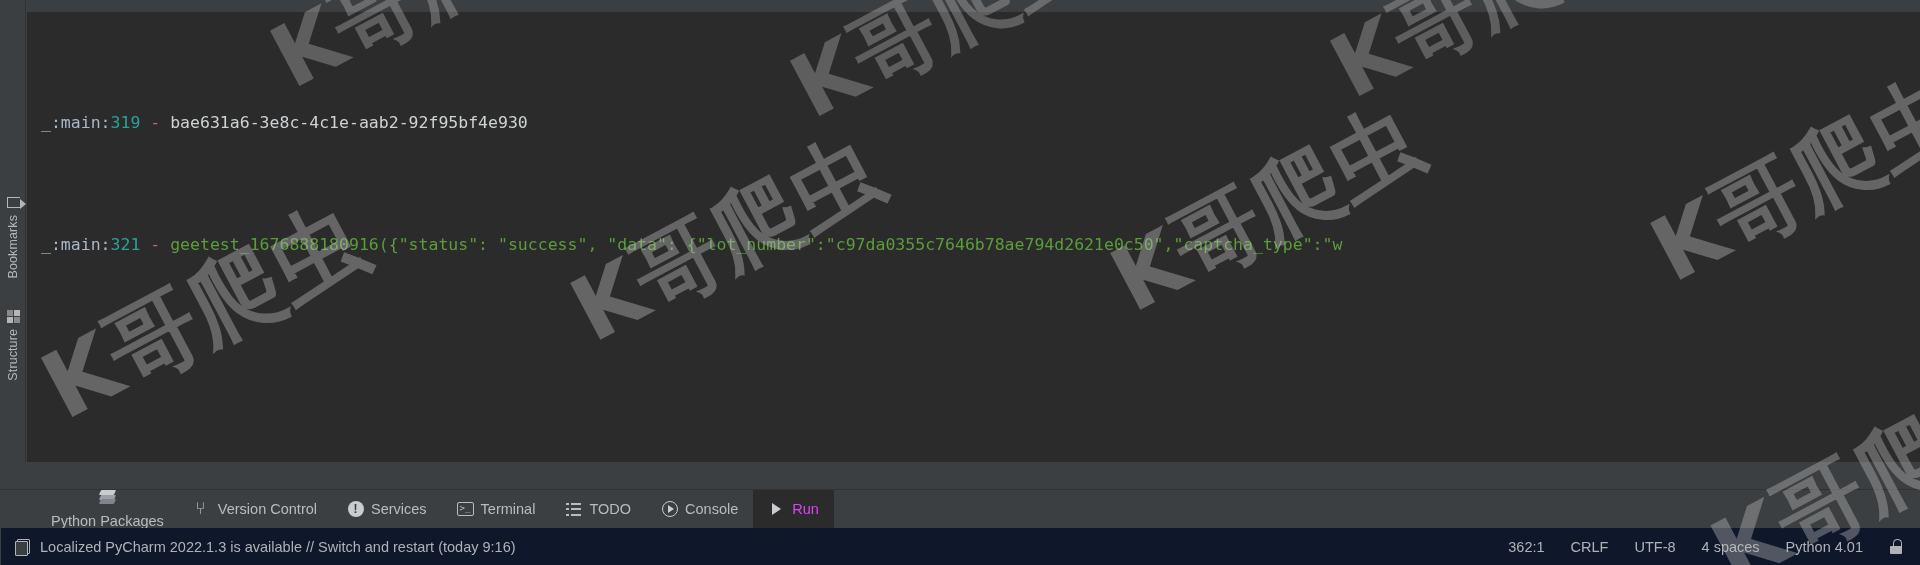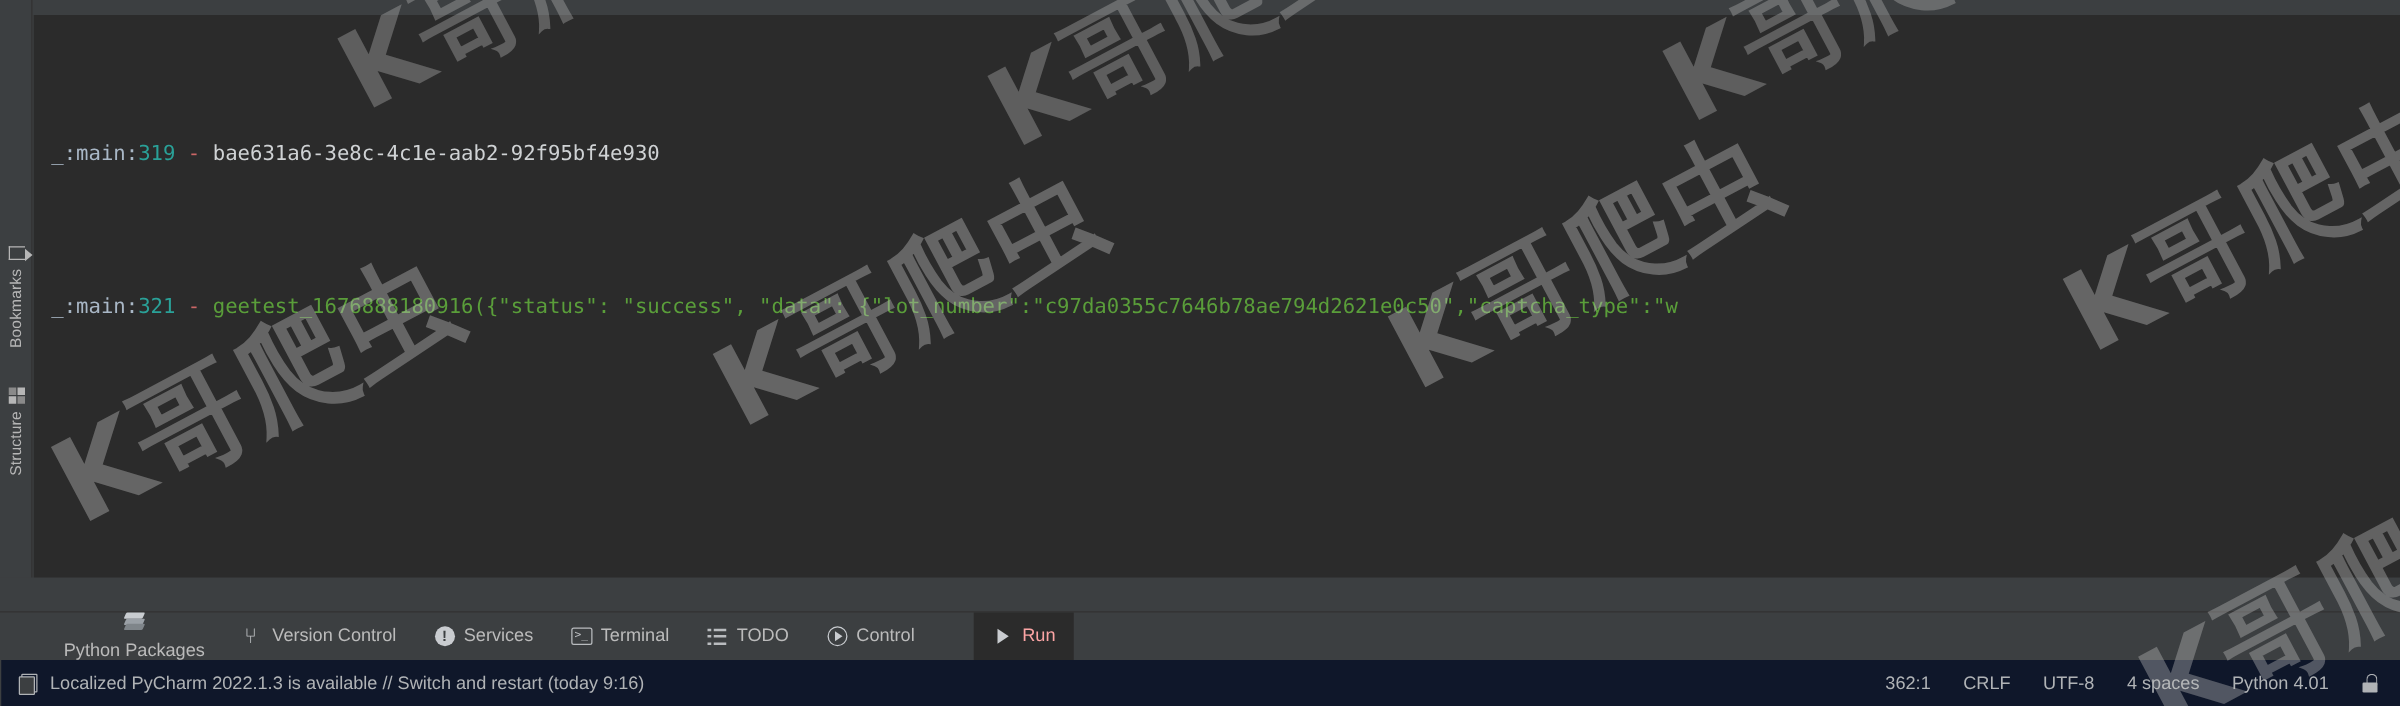--- a/index.html
+++ b/index.html
@@ -142,21 +142,21 @@
     display: flex;
     align-items: center;
     gap: 7px;
     height: 39px;
     padding: 0 15px;
     color: #bbbbbb;
     font-size: 14.5px;
     white-space: nowrap;
   }
   .tbtn.first { margin-left: 36px; flex-direction: column; }
-  .tbtn.active { background: #2b2b2b; color: #fca5a5; margin-left: 32px; }
+  .tbtn.active { background: #2b2b2b; color: #d946ef; }
   .tbtn .glyph { display: inline-flex; align-items: center; justify-content: center; width: 17px; height: 17px; }
 
   
   .ic-stack { position: relative; width: 17px; height: 15px; }
   .ic-stack span {
     position: absolute; left: 1px; width: 15px; height: 5px;
     background: #9aa0a6; transform: skewX(-24deg); border-radius: 1px;
   }
   .ic-stack span:nth-child(1){ top: 0px; background:#c8ccd0; }
   .ic-stack span:nth-child(2){ top: 4.5px; background:#9aa0a6; }
@@ -346,21 +346,21 @@
             <i></i>
           </span>
         </span>
       <span>TODO</span>
     </div>
 
     <div class="tbtn">
       <span class="glyph">
           <span class="ic-play-circ"></span>
         </span>
-      <span>Control</span>
+      <span>Console</span>
     </div>
 
     <div class="tbtn active">
       <span class="glyph">
           <span class="ic-play-tri"></span>
         </span>
       <span>Run</span>
     </div>
 
   </div>

